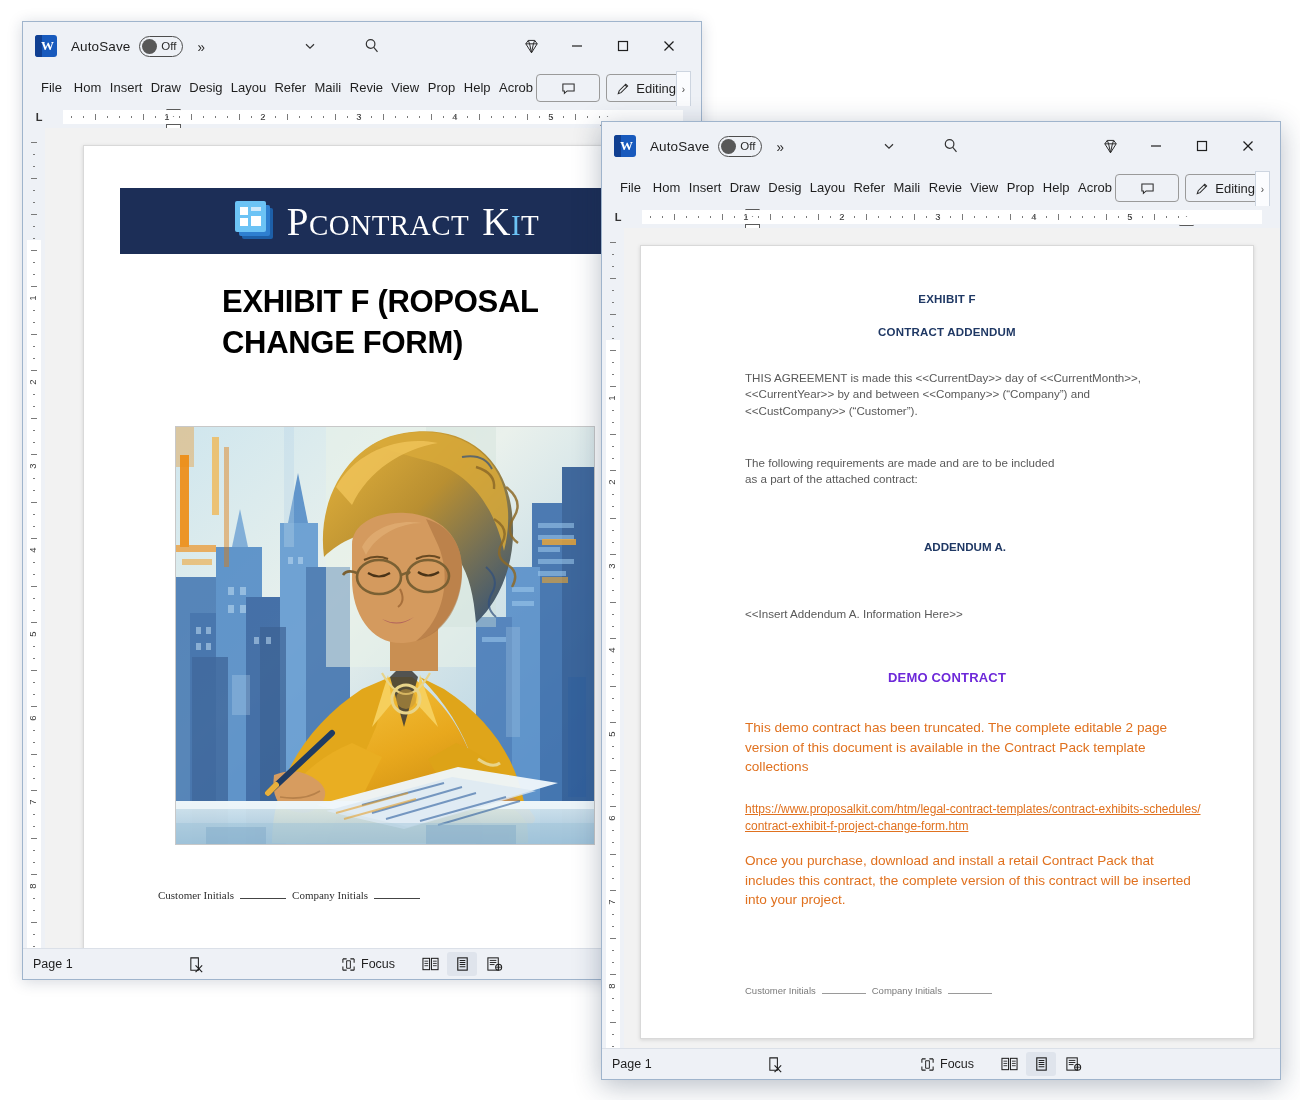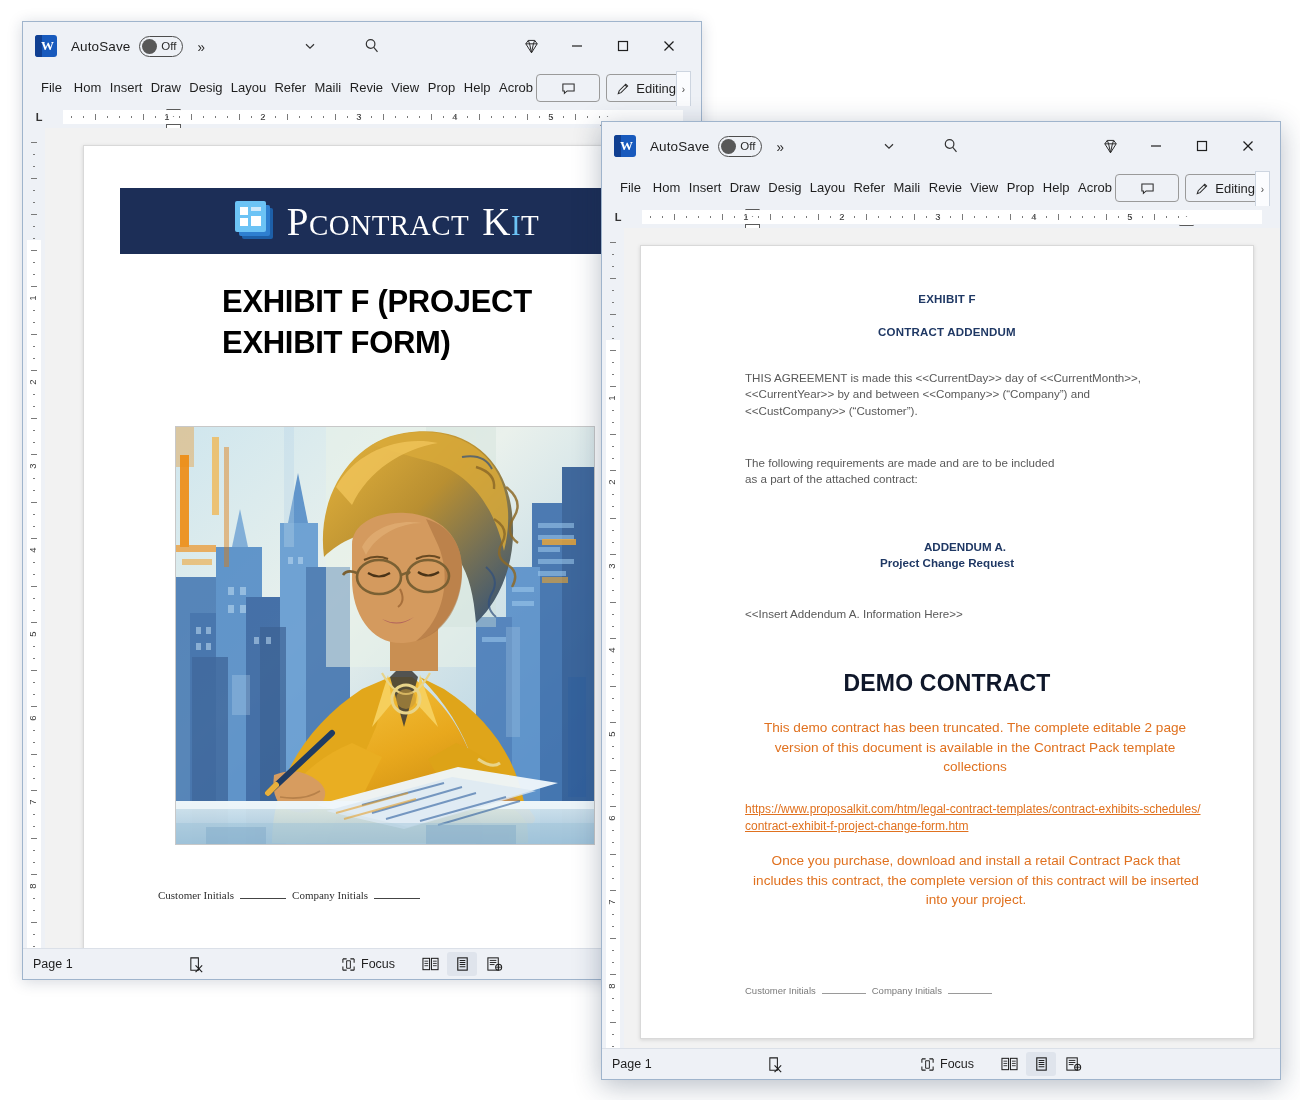--- a/index.html
+++ b/index.html
@@ -108,22 +108,22 @@
   .initials{position:absolute;left:74px;top:742px;font-family:"Liberation Serif",serif;
             font-size:11px;color:#303030;display:flex;align-items:baseline;gap:6px;}
   .ulblank{display:inline-block;width:46px;border-bottom:1px solid #444;height:10px;}
 
   
   .fdoc{position:absolute;inset:0;}
   .f-center{position:absolute;left:0;right:0;text-align:center;}
   .f-head{font-size:11.5px;font-weight:bold;color:#1f3864;letter-spacing:.2px;}
   .f-para{position:absolute;font-size:11.6px;color:#595959;line-height:1.42;}
   .f-add{font-size:11.6px;font-weight:bold;color:#1f3864;line-height:1.4;}
-  .f-demo-title{font-size:23px;font-weight:bold;color:#0f172a;letter-spacing:.2px;}
-  .f-orange{position:absolute;font-size:13.6px;color:#e0711f;line-height:1.45;text-align:center;}
+  .f-demo-title{font-size:13px;font-weight:bold;color:#6d28d9;letter-spacing:.2px;}
+  .f-orange{position:absolute;font-size:13.6px;color:#e0711f;line-height:1.45;}
   .f-link{position:absolute;font-size:12px;color:#e0711f;line-height:1.42;
           text-decoration:underline;word-break:break-all;}
   .f-initials{position:absolute;font-size:9.5px;color:#7a7a7a;display:flex;align-items:baseline;gap:6px;}
   .f-ulblank{display:inline-block;width:44px;border-bottom:1px solid #9a9a9a;height:9px;}
 
   
   .statusbar{height:30px;background:#eef1f6;border-top:1px solid #dbe0e8;flex:0 0 auto;
              display:flex;align-items:center;padding:0 10px;position:relative;}
   .sb-page{font-size:12.5px;color:#1f1f1f;}
   .sb-spell{position:absolute;left:165px;display:flex;align-items:center;}
@@ -373,21 +373,21 @@
           <div class="pk-word">
             <span>P</span>
               <span class="small">CONTRACT</span>
             <span style="width:13px"></span>
             <span>K</span>
               <span class="small pk-dotblue">I</span>
               <span class="small">T</span>
           </div>
         </div>
 
-        <div class="doc-h1">EXHIBIT F (PROJECT EXHIBIT FORM)</div>
+        <div class="doc-h1">EXHIBIT F (ROPOSAL CHANGE FORM)</div>
 
         <div class="doc-illus">
           <svg width="418" height="417" viewBox="0 0 418 417" preserveAspectRatio="none">
             <defs>
               <linearGradient id="skyG" x1="0" y1="0" x2="1" y2="1">
                 <stop offset="0%" stop-color="#cfe6ee"></stop>
                 <stop offset="40%" stop-color="#eaf1ec"></stop>
                 <stop offset="100%" stop-color="#9fc6e0"></stop>
               </linearGradient>
               <linearGradient id="shirtG" x1="0" y1="0" x2="0.4" y2="1">
@@ -844,21 +844,20 @@
         <div class="fdoc">
           <div class="f-center f-head" style="top:47px;">EXHIBIT F</div>
           <div class="f-center f-head" style="top:80px;">CONTRACT ADDENDUM</div>
 
           <div class="f-para" style="left:104px;top:209px;width:390px;white-space:pre-line;">The following requirements are made and are to be included
  as a part of the attached contract:</div>
 
           <div class="f-para" style="left:104px;top:124px;width:440px;">THIS AGREEMENT is made this &lt;&lt;CurrentDay&gt;&gt; day of &lt;&lt;CurrentMonth&gt;&gt;, &lt;&lt;CurrentYear&gt;&gt; by and between &lt;&lt;Company&gt;&gt; (“Company”) and &lt;&lt;CustCompany&gt;&gt; (“Customer”).</div>
 
           <div class="f-center f-add" style="top:293px;margin-left:36px;">ADDENDUM A.</div>
-          <div class="f-center f-add" style="top:309px;">Project Change Request</div>
 
           <div class="f-para" style="left:104px;top:360px;width:430px;">&lt;&lt;Insert Addendum A. Information Here&gt;&gt;</div>
 
           <div class="f-center f-demo-title" style="top:424px;">DEMO CONTRACT</div>
 
           <div class="f-orange" style="left:104px;top:472px;width:460px;">This demo contract has been truncated. The complete editable 2 page version of this document is available in the Contract Pack template collections</div>
 
           <div class="f-link" style="left:104px;top:555px;width:460px;">https://www.proposalkit.com/htm/legal-contract-templates/contract-exhibits-schedules/contract-exhibit-f-project-change-form.htm</div>
 
           <div class="f-orange" style="left:104px;top:605px;width:462px;">Once you purchase, download and install a retail Contract Pack that includes this contract, the complete version of this contract will be inserted into your project.</div>

